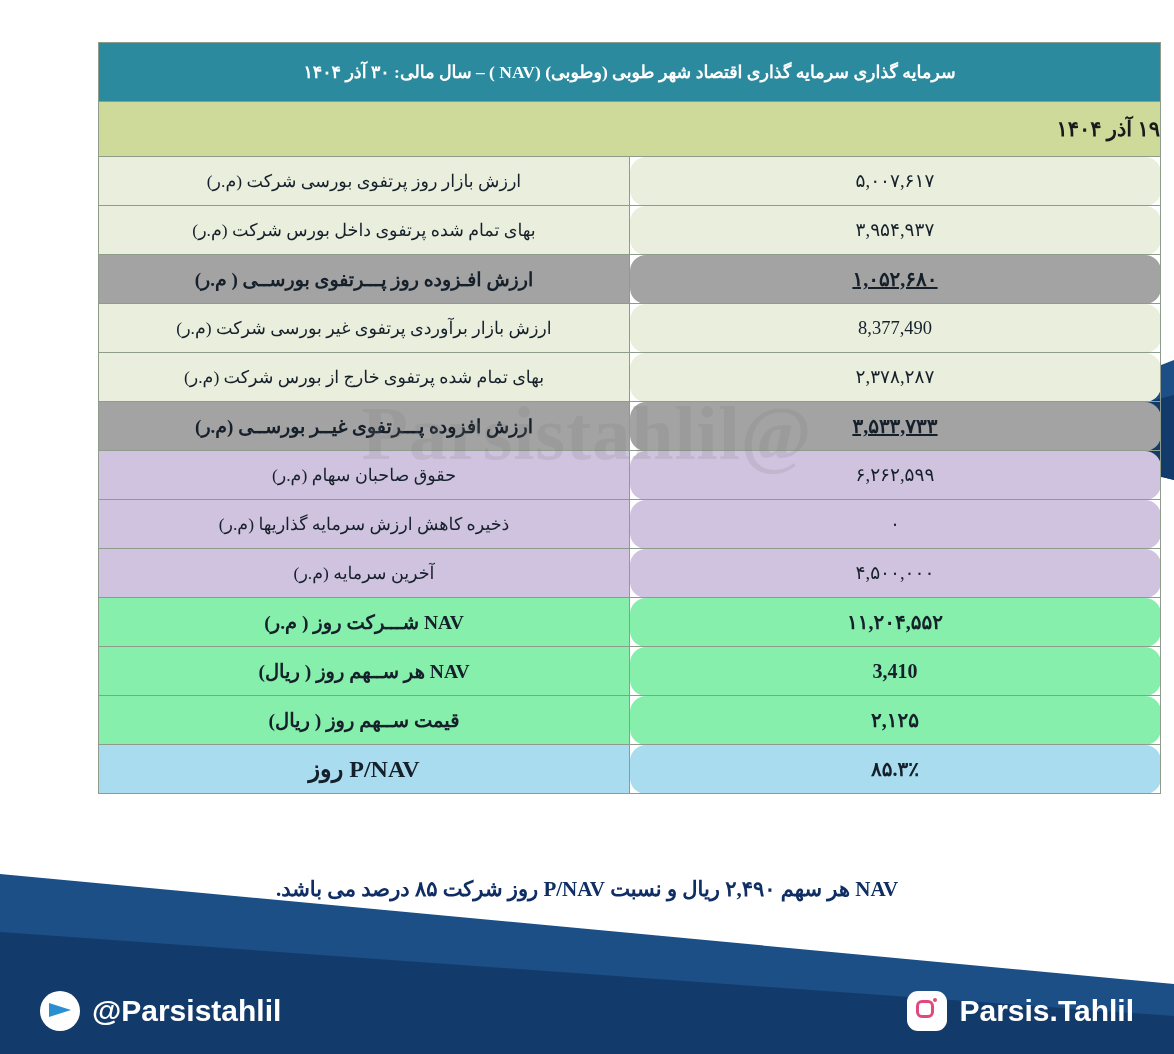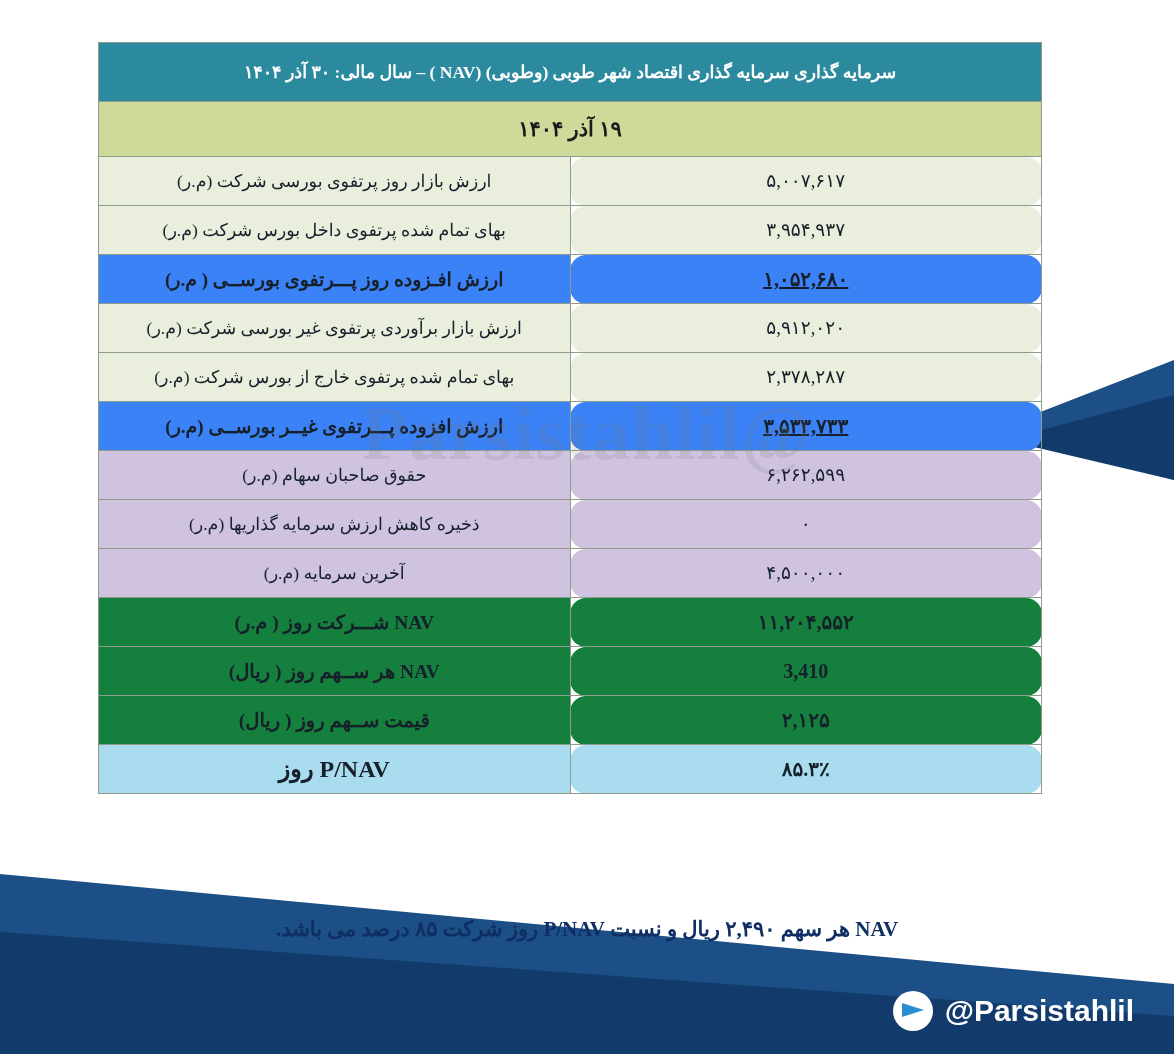--- a/index.html
+++ b/index.html
@@ -49,21 +49,21 @@
     z-index: 3;
     pointer-events: none;
     font-family: "Liberation Serif", serif;
   }
 
   
   .sheet {
     position: absolute;
     left: 98px;
     top: 42px;
-    width: 944px;
+    width: 1063px;
     z-index: 2;
   }
   table.nav-table {
     border-collapse: collapse;
     width: 100%;
     table-layout: fixed;
   }
   table.nav-table td {
     border: 1px solid #8f9b8b;
     padding: 0;
@@ -77,54 +77,53 @@
     font-weight: bold;
     text-align: center;
     height: 58px !important;
     letter-spacing: 0;
   }
   .date-cell {
     background: #cdda9a;
     color: #1a1a1a;
     font-size: 21px;
     font-weight: bold;
-    text-align: center;
     height: 54px !important;
   }
   .lbl {
     text-align: center;
     font-size: 17.5px;
     color: #16202b;
     padding: 0 14px;
   }
   .val {
     text-align: center;
     font-size: 18.5px;
     color: #16202b;
     width: 300px;
     border-radius: 16px;
   }
   tr.green td { background: #e9eedd; margin-top: 32px; }
-  tr.green-bold td { background: #3b82f6; font-weight: bold; }
+  tr.green-bold td { background: #a3a3a3; font-weight: bold; }
   tr.green-bold .lbl { font-size: 19px; }
   tr.green-bold .val { font-size: 20px; text-decoration: underline; }
   tr.purple td { background: #cfc3e0; }
-  tr.orange td { background: #15803d; font-weight: bold; }
+  tr.orange td { background: #86efac; font-weight: bold; }
   tr.orange .lbl { font-size: 19.5px; }
   tr.orange .val { font-size: 20px; }
   tr.blue td { background: #a9dcef; font-weight: bold; }
   tr.blue .lbl { font-size: 24px; }
   tr.blue .val { font-size: 20px; }
 
   
   .caption {
     position: absolute;
     left: 0;
     right: 0;
-    top: 917px;
+    top: 877px;
     text-align: center;
     font-size: 21px;
     font-weight: bold;
     color: #0f2e63;
     z-index: 2;
   }
 
   
   .footer {
     position: absolute;
@@ -220,21 +219,21 @@
       </tr>
       <tr class="green">
         <td class="val">۳,۹۵۴,۹۳۷</td>
         <td class="lbl">بهای تمام شده پرتفوی داخل بورس شرکت (م.ر)</td>
       </tr>
       <tr class="green-bold">
         <td class="val">۱,۰۵۲,۶۸۰</td>
         <td class="lbl">ارزش افـزوده روز پـــرتفوی بورســی ( م.ر)</td>
       </tr>
       <tr class="green">
-        <td class="val">۵,۹۱۲,۰۲۰</td>
+        <td class="val">8,377,490</td>
         <td class="lbl">ارزش بازار برآوردی پرتفوی غیر بورسی شرکت (م.ر)</td>
       </tr>
       <tr class="green">
         <td class="val">۲,۳۷۸,۲۸۷</td>
         <td class="lbl">بهای تمام شده پرتفوی خارج از بورس شرکت (م.ر)</td>
       </tr>
       <tr class="green-bold">
         <td class="val">۳,۵۳۳,۷۳۳</td>
         <td class="lbl">ارزش افزوده پـــرتفوی غیــر بورســی (م.ر)</td>
       </tr>
@@ -269,19 +268,23 @@
         <td class="val">۸۵.۳٪</td>
         <td class="lbl">P/NAV روز</td>
       </tr>
     </tbody>
   </table>
 </div>
 
 <div class="caption">NAV هر سهم  ۲,۴۹۰ ریال و نسبت P/NAV روز شرکت ۸۵ درصد می باشد.</div>
 
 <div class="footer">
+  <div class="brand">
+    <span class="ig-badge"></span>
+    <span>Parsis.Tahlil</span>
+  </div>
   <div class="brand">
     <span class="tg-badge">
         <span></span>
       </span>
     <span>@Parsistahlil</span>
   </div>
 </div>
 
 </body></html>

